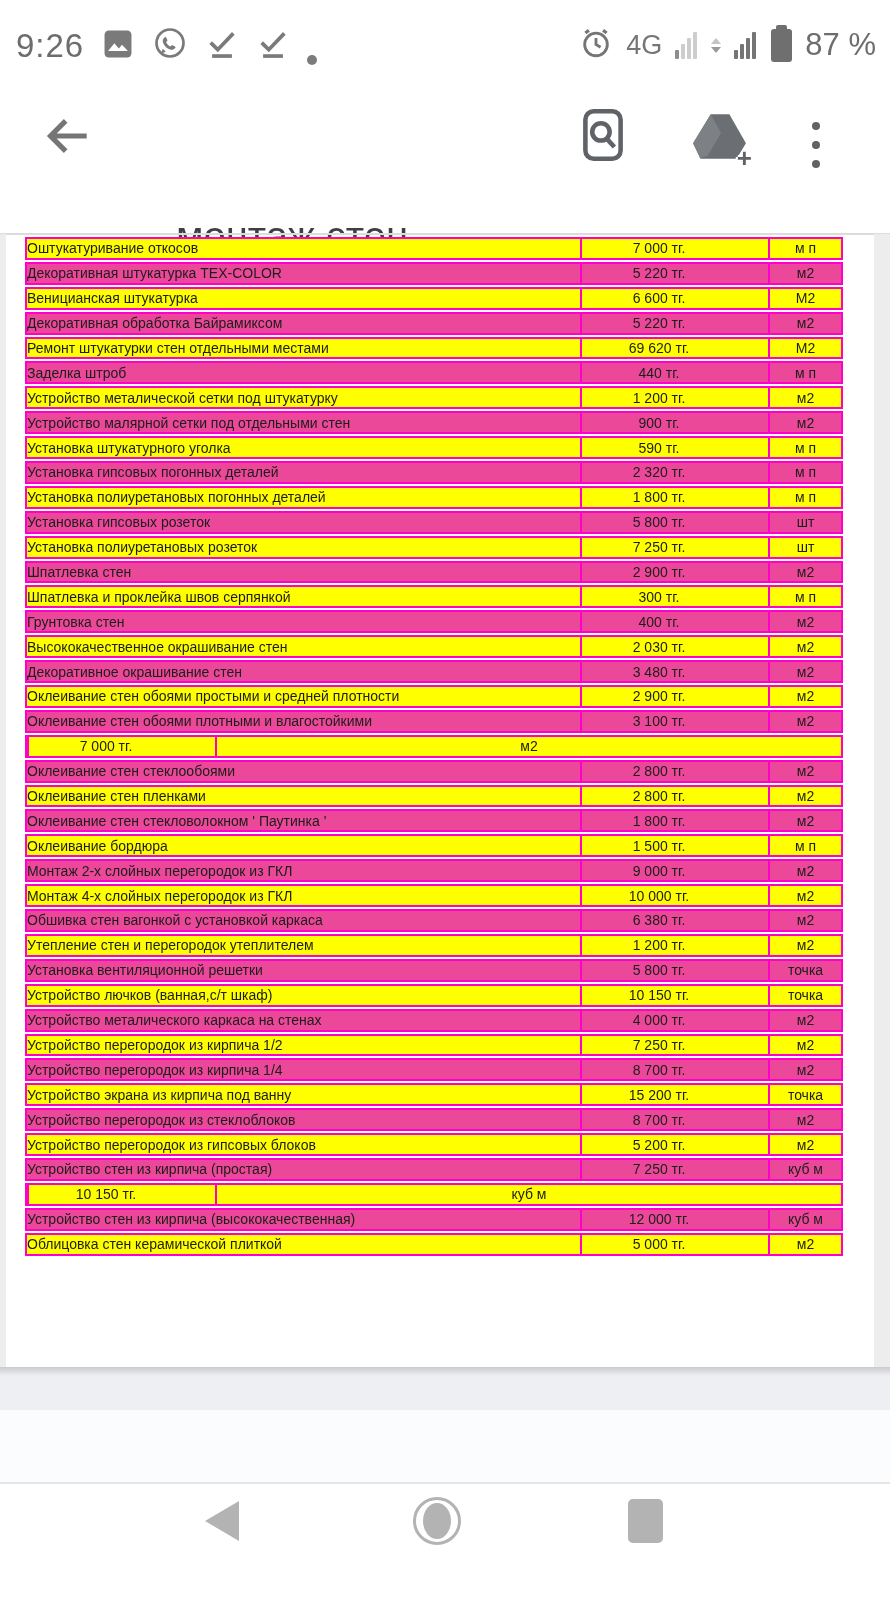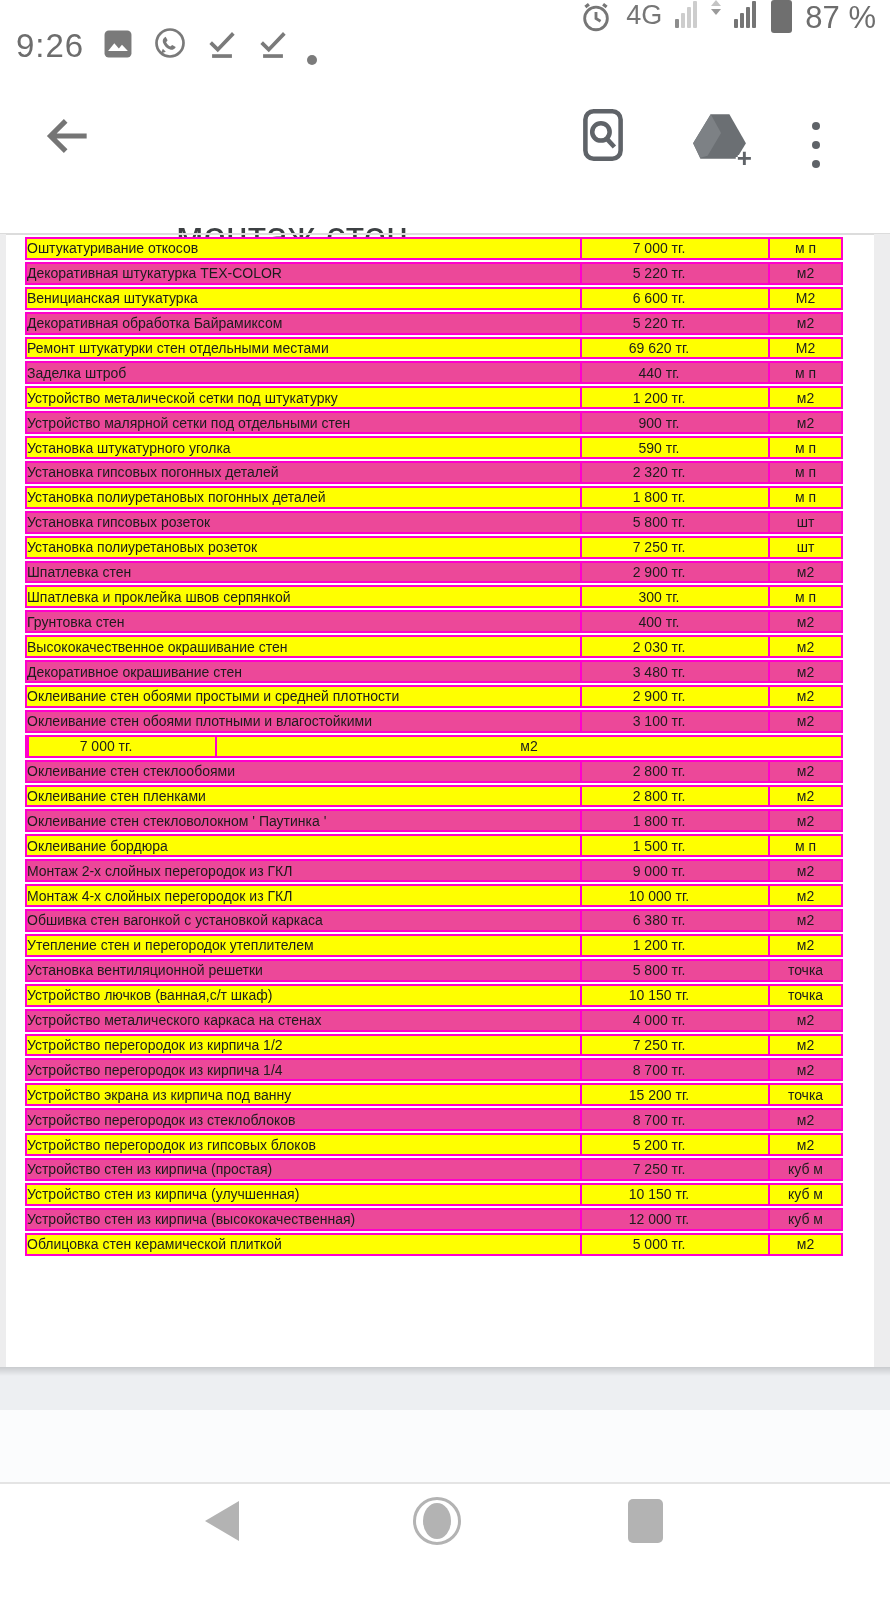--- a/index.html
+++ b/index.html
@@ -4,21 +4,21 @@
 <style>
   html,body{margin:0;padding:0;}
   body{width:890px;height:1600px;position:relative;background:#fff;overflow:hidden;
        font-family:"Liberation Sans",sans-serif;-webkit-font-smoothing:antialiased;}
   .abs{position:absolute;}
 
   
   #status-bar{left:0;top:0;width:890px;height:90px;background:#fff;display:flex;align-items:center;}
   .sb-left{display:flex;align-items:flex-end;gap:17px;padding-left:16px;}
   .sb-time{font-size:33px;color:#6d6d6d;letter-spacing:1px;}
-  .sb-right{position:absolute;right:14px;top:0;height:90px;display:flex;gap:13px;}
+  .sb-right{position:absolute;right:14px;top:0;height:90px;display:flex;align-items:center;gap:13px;}
   .sb-pct{font-size:31px;color:#6d6d6d;}
   .sb-net{font-size:27px;color:#767676;}
   .dot-icon{width:10px;height:10px;border-radius:50%;background:#7b7b7b;}
   .battery{width:21px;height:33px;background:#6f6f6f;border-radius:3px;position:relative;margin-left:2px;}
   .battery:before{content:"";position:absolute;top:-4px;left:5px;width:11px;height:5px;background:#6f6f6f;border-radius:2px 2px 0 0;}
   .sigbars{display:flex;align-items:flex-end;gap:2px;height:28px;}
   .sigbars span{width:4px;border-radius:1px;}
   .updown{display:flex;flex-direction:column;gap:3px;margin-left:1px;}
   .updown i{width:0;height:0;border-left:5px solid transparent;border-right:5px solid transparent;}
   .updown .up{border-bottom:6px solid #c4c4c4;}
@@ -341,21 +341,20 @@
     <div class="c-name">Устройство перегородок из гипсовых блоков</div>
     <div class="c-price">5 200 тг.</div>
     <div class="c-unit">м2</div>
   </div>
     <div class="t-row">
     <div class="c-name">Устройство стен из кирпича (простая)</div>
     <div class="c-price">7 250 тг.</div>
     <div class="c-unit">куб м</div>
   </div>
     <div class="t-row hl">
-    <div class="c-name">Устройство стен из кирпича (улучшенная)</div>
     <div class="c-price">10 150 тг.</div>
     <div class="c-unit">куб м</div>
   </div>
     <div class="t-row">
     <div class="c-name">Устройство стен из кирпича (высококачественная)</div>
     <div class="c-price">12 000 тг.</div>
     <div class="c-unit">куб м</div>
   </div>
     <div class="t-row hl">
     <div class="c-name">Облицовка стен керамической плиткой</div>

